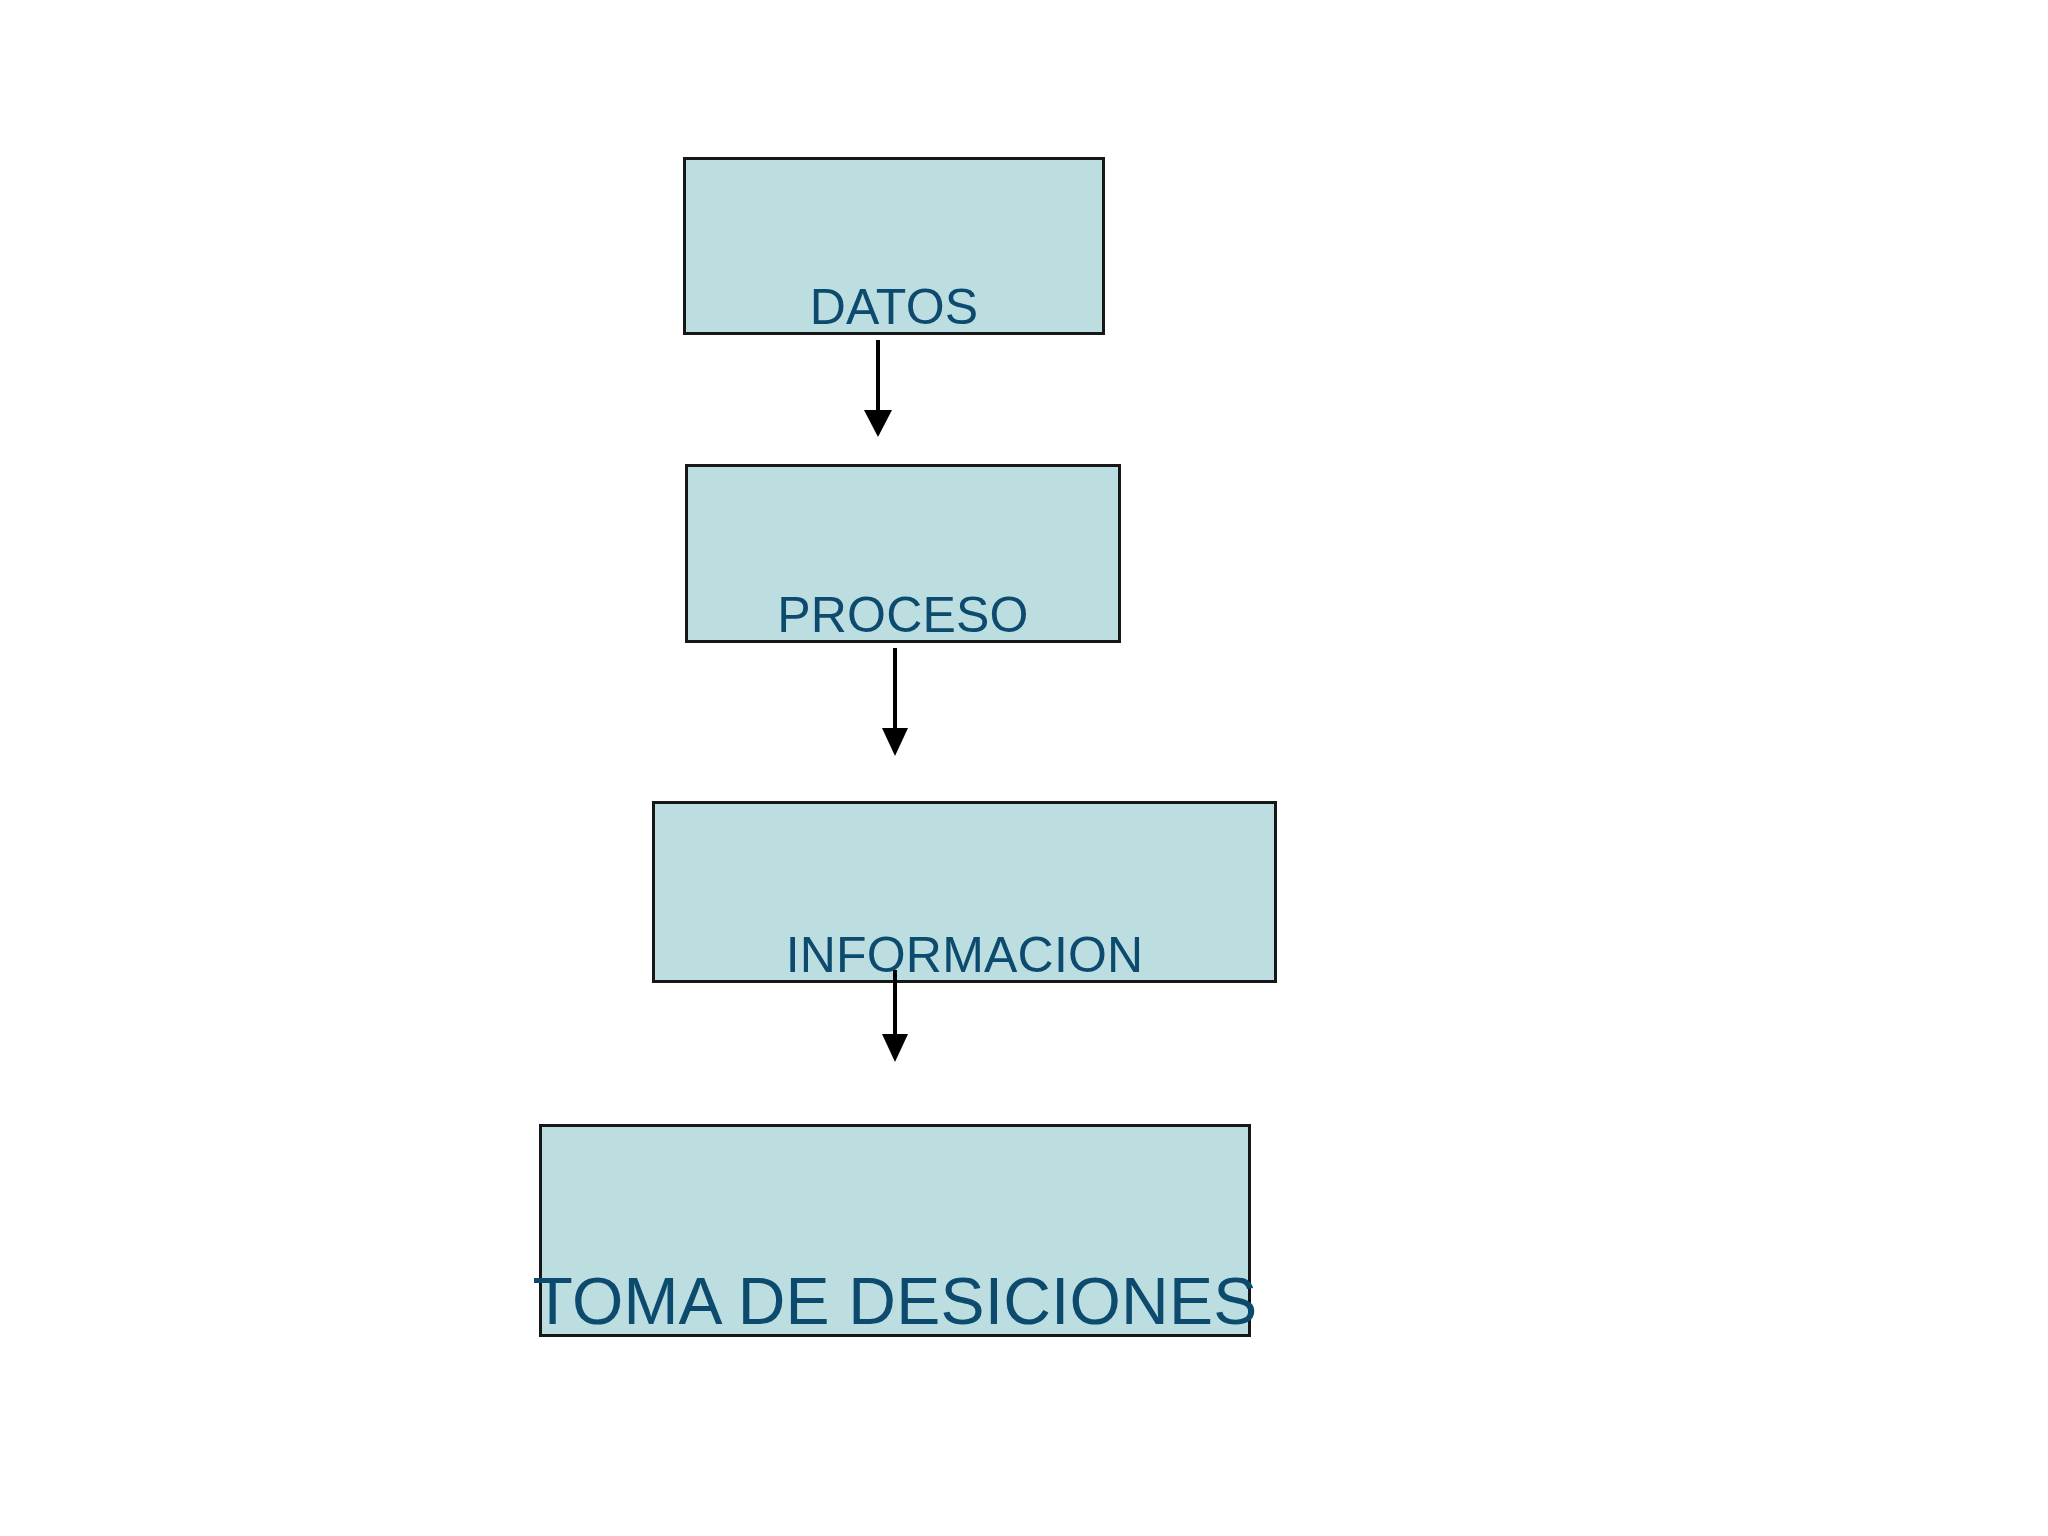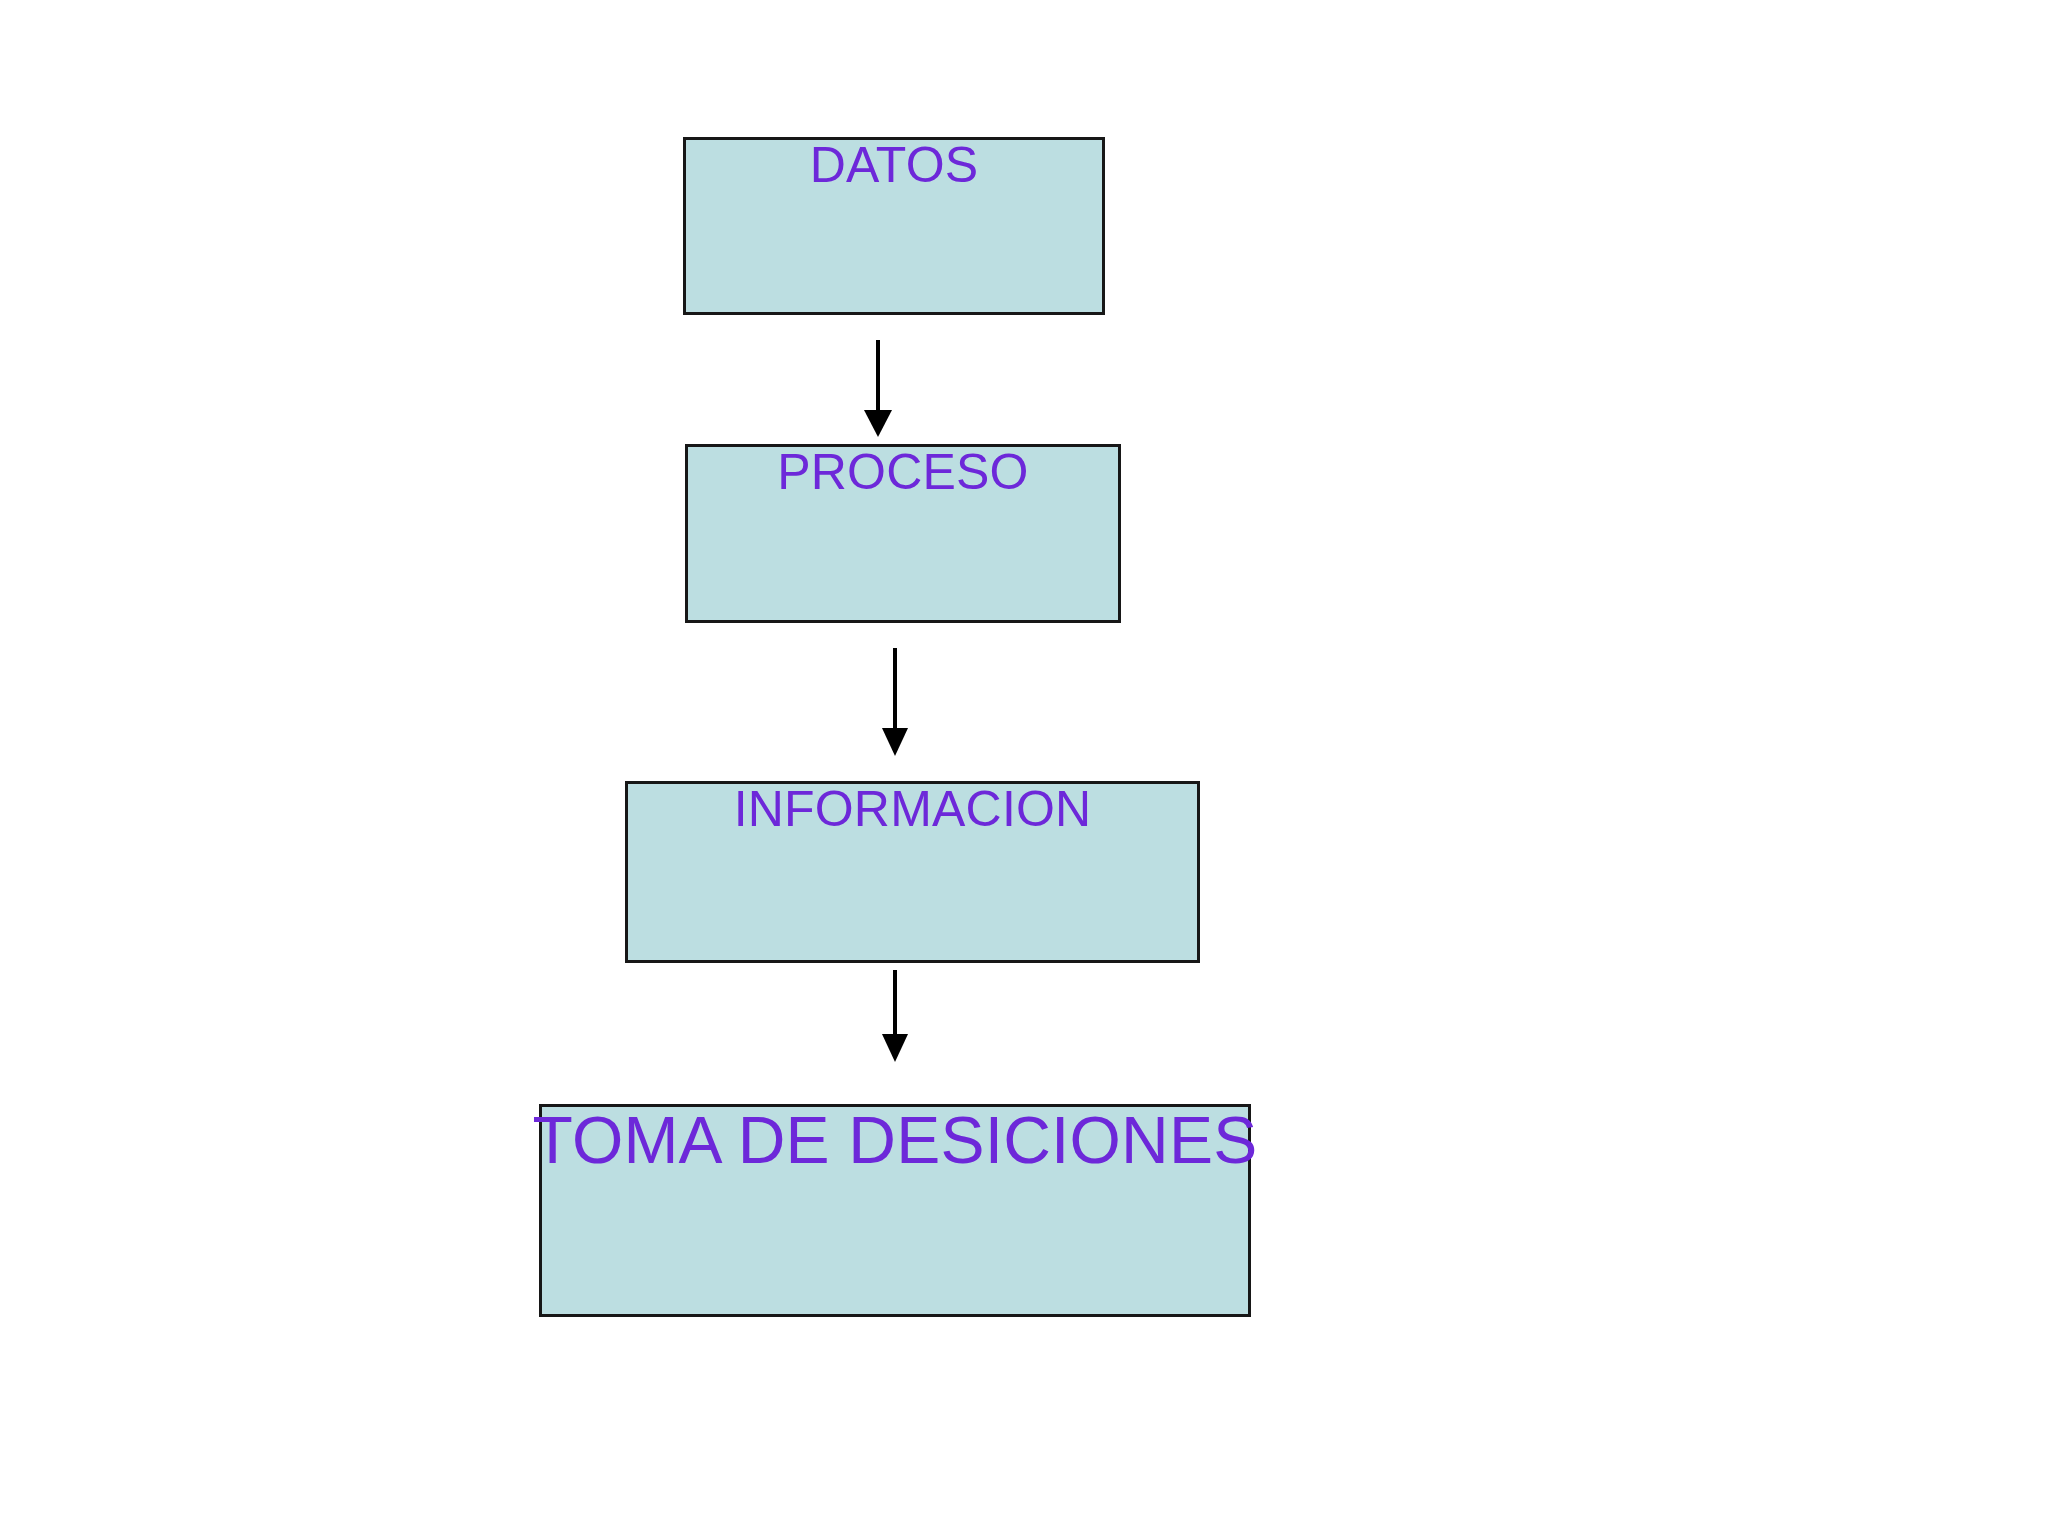--- a/index.html
+++ b/index.html
@@ -19,44 +19,45 @@
     width: 2048px;
     height: 1536px;
     background: #ffffff;
   }
   .node {
     position: absolute;
     box-sizing: border-box;
     background: #bcdee1;
     border: 3px solid #171717;
     display: flex;
-    align-items: flex-start;
+    align-items: flex-end;
     justify-content: center;
-    color: #6d28d9;
+    color: #0c4a6e;
     letter-spacing: 0.2px;
     white-space: nowrap;
+    margin-top: 20px;
   }
   .node-label {
     display: block;
     line-height: 1;
     text-align: center;
   }
   
   #node-datos {
     left: 683px;  top: 137px;  width: 422px;  height: 178px;
   }
   #node-datos .node-label { font-size: 50px; }
 
   #node-proceso {
     left: 685px;  top: 444px;  width: 436px;  height: 179px;
   }
   #node-proceso .node-label { font-size: 50px; }
 
   #node-informacion {
-    left: 625px;  top: 781px;  width: 575px;  height: 182px;
+    left: 652px;  top: 781px;  width: 625px;  height: 182px;
   }
   #node-informacion .node-label { font-size: 50px; }
 
   #node-toma {
     left: 539px;  top: 1104px;  width: 712px;  height: 213px;
   }
   #node-toma .node-label { font-size: 66px; }
 
   .connector {
     position: absolute;

